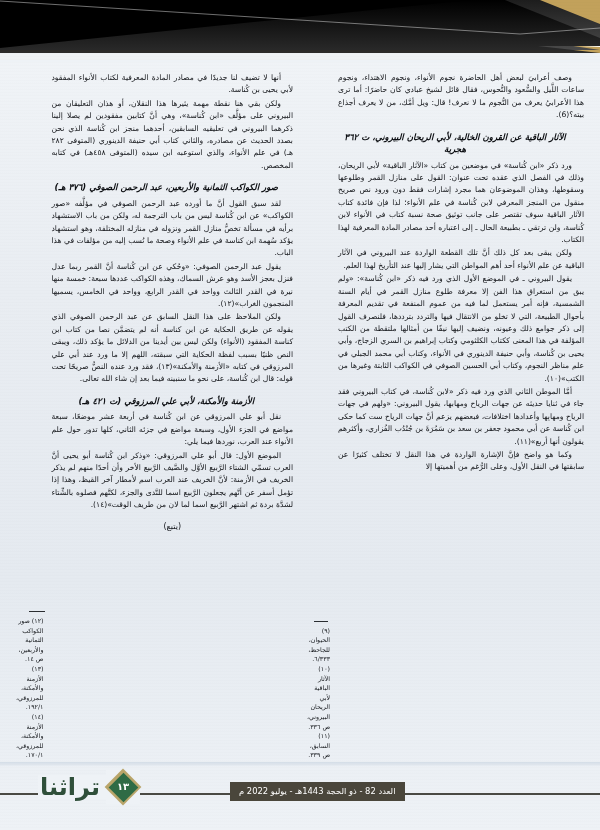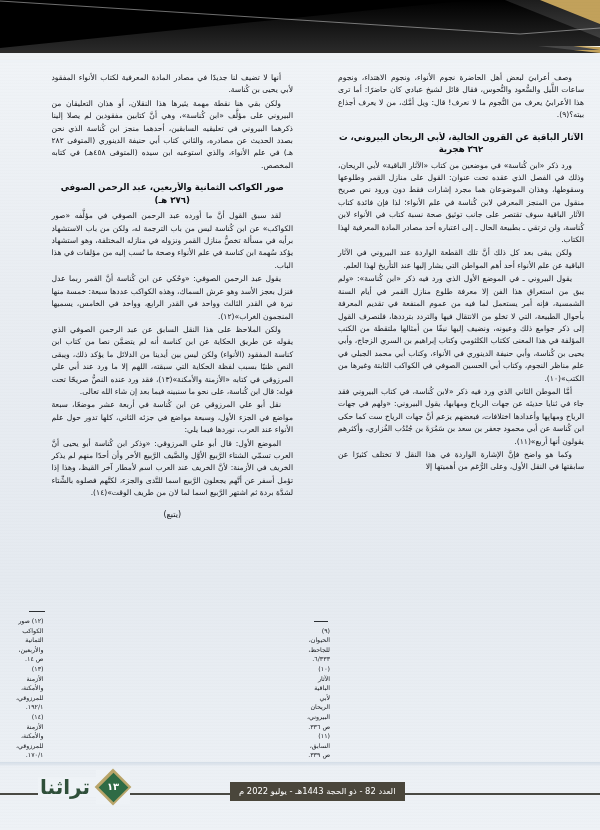--- a/index.html
+++ b/index.html
@@ -59,26 +59,27 @@
     font-size: 7.6px;
     line-height: 12.4px;
     text-align: justify;
     text-align-last: right;
     color: #121418;
     text-indent: 12px;
     letter-spacing: 0;
   }
 
   h2.section-head {
-    margin: 9px 0 4px 0;
+    margin: 9px 12px 4px 0;
     font-size: 8.6px;
     line-height: 12.5px;
     font-weight: bold;
     text-align: center;
     color: #0c0e12;
+    font-style: italic;
   }
 
   .follow {
     margin: 10px 0 15px 0;
     font-size: 8px;
     text-align: center;
     color: #14171c;
   }
 
   
@@ -129,21 +130,21 @@
     top: 10px;
     right: auto;
     left: 38px;
     display: flex;
     flex-direction: row-reverse;
     align-items: center;
     background: transparent;
     z-index: 3;
   }
   .logo-wordmark {
-    font-size: 20px;
+    font-size: 24px;
     font-weight: bold;
     color: #2f4f3a;
     letter-spacing: -1px;
     line-height: 1;
     padding: 0 6px 0 2px;
     background: #eef2f6;
     font-family: "DejaVu Sans", sans-serif;
   }
   .logo-diamond {
     position: relative;
@@ -231,21 +232,21 @@
       <rect x="0" y="53" width="600" height="9" fill="#eef2f6"></rect>
 
       <polyline points="0,1 520,34 600,28" fill="none" stroke="#ffffff" stroke-width="0.8" opacity="0.55"></polyline>
     </svg>
   </div>
 
   <div class="content">
 
     <div class="column col-right">
       <div class="col-body">
-        <p class="para">وصف أعرابيَ لبعض أهل الحاضرة نجوم الأنواء، ونجوم الاهتداء، ونجوم ساعات اللَّيل والسُّعود والنُّحوس، فقال قائل لشيخ عبادي كان حاضرًا: أما ترى هذا الأعرابيُ يعرف من النُّجوم ما لا نعرف! قال: ويل أمَّك، من لا يعرف أجذاع بيته؟(٩).</p>
+        <p class="para">وصف أعرابيَ لبعض أهل الحاضرة نجوم الأنواء، ونجوم الاهتداء، ونجوم ساعات اللَّيل والسُّعود والنُّحوس، فقال قائل لشيخ عبادي كان حاضرًا: أما ترى هذا الأعرابيُ يعرف من النُّجوم ما لا نعرف! قال: ويل أمَّك، من لا يعرف أجذاع بيته؟(6).</p>
 
         <h2 class="section-head">الآثار الباقية عن القرون الخالية، لأبي الريحان البيروني، ت ٣٦٢ هجرية</h2>
 
         <p class="para">ورد ذكر «ابن كُناسة» في موضعين من كتاب «الآثار الباقية» لأبي الريحان، وذلك في الفصل الذي عقده تحت عنوان: القول على منازل القمر وطلوعها وسقوطها، وهذان الموضوعان هما مجرد إشارات فقط دون ورود نص صريح منقول من المنجز المعرفي لابن كُناسة في علم الأنواء؛ لذا فإن فائدة كتاب الآثار الباقية سوف تقتصر على جانب توثيق صحة نسبة كتاب في الأنواء لابن كُناسة، ولن ترتقي ـ بطبيعة الحال ـ إلى اعتباره أحد مصادر المادة المعرفية لهذا الكتاب.</p>
         <p class="para">ولكن يبقى بعد كل ذلك أنَّ تلك القطعة الواردة عند البيروني في الآثار الباقية عن علم الأنواء أحد أهم المواطن التي يشار إليها عند التأريخ لهذا العلم.</p>
         <p class="para">يقول البيروني ـ في الموضع الأول الذي ورد فيه ذكر «ابن كُناسة»: «ولم يبق من استغراق هذا الفن إلا معرفة طلوع منازل القمر في أيام السنة الشمسية، فإنه أمر يستعمل لما فيه من عموم المنفعة في تقديم المعرفة بأحوال الطبيعة، التي لا تخلو من الانتقال فيها والتردد بترددها، فلنصرف القول إلى ذكر جوامع ذلك وعيونه، ونضيف إليها نيفًا من أمثالها ملتقطة من الكتب المؤلفة في هذا المعنى ككتاب الكلثومي وكتاب إبراهيم بن السري الزجاج، وأبي يحيى بن كُناسة، وأبي حنيفة الدينوري في الأنواء، وكتاب أبي محمد الجبلي في علم مناظر النجوم، وكتاب أبي الحسين الصوفي في الكواكب الثابتة وغيرها من الكتب»(١٠).</p>
         <p class="para">أمَّا الموطن الثاني الذي ورد فيه ذكر «لابن كُناسة، في كتاب البيروني فقد جاء في ثنايا حديثه عن جهات الرياح ومهابها، يقول البيروني: «ولهم في جهات الرياح ومهابِها وأعدادها اختلافات، فبعضهم يزعم أنَّ جهات الرياح ست كما حكى ابن كُناسة عن أبي محمود جعفر بن سعد بن سَمُرَةَ بن جُنْدُب الفُزاري، وأكثرهم يقولون أنها أربع»(١١).</p>
         <p class="para">وكما هو واضح فإنَّ الإشارة الواردة في هذا النقل لا تختلف كثيرًا عن سابقتها في النقل الأول، وعلى الرُّغم من أهميتها إلا</p>
       </div>
 
@@ -261,20 +262,21 @@
       <div class="col-body">
         <p class="para">أنها لا تضيف لنا جديدًا في مصادر المادة المعرفية لكتاب الأنواء المفقود لأبي يحيى بن كُناسة.</p>
         <p class="para">ولكن بقي هنا نقطة مهمة يثيرها هذا النقلان، أو هذان التعليقان من البيروني على مؤلَّف «ابن كُناسة»، وهي أنَّ كتابين مفقودين لم يصلا إلينا ذكرهما البيروني في تعليقيه السابقين، أحدهما منجز ابن كُناسة الذي نحن بصدد الحديث عن مصادره، والثاني كتاب أبي حنيفة الدينوري (المتوفى ٢٨٢ هـ) في علم الأنواء، والذي استوعبه ابن سيده (المتوفى ٤٥٨هـ) في كتابه المخصص.</p>
 
         <h2 class="section-head">صور الكواكب الثمانية والأربعين، عبد الرحمن الصوفي (٣٧٦ هـ)</h2>
 
         <p class="para">لقد سبق القول أنَّ ما أورده عبد الرحمن الصوفي في مؤلَّفه «صور الكواكب» عن ابن كُناسة ليس من باب الترجمة له، ولكن من باب الاستشهاد برأيه في مسألة تخصُّ منازل القمر ونزوله في منازله المختلفة، وهو استشهاد يؤكد سُهمة ابن كناسة في علم الأنواء وصحة ما نُسب إليه من مؤلفات في هذا الباب.</p>
         <p class="para">يقول عبد الرحمن الصوفي: «وحُكي عن ابن كُناسة أنَّ القمر ربما عدل فنزل بعجز الأسد وهو عرش السماك، وهذه الكواكب عددها سبعة: خمسة منها نيرة في القدر الثالث وواحد في القدر الرابع، وواحد في الخامس، يسميها المنجمون الغراب»(١٢).</p>
         <p class="para">ولكن الملاحظ على هذا النقل السابق عن عبد الرحمن الصوفي الذي يقوله عن طريق الحكاية عن ابن كناسة أنه لم يتضمَّن نصا من كتاب ابن كناسة المفقود (الأنواء) ولكن ليس بين أيدينا من الدلائل ما يؤكد ذلك، ويبقى النص ظنيًا بسبب لفظة الحكاية التي سبقته، اللهم إلا ما ورد عند أبي علي المرزوقي في كتابه «الأزمنة والأمكنة»(١٣)، فقد ورد عنده النصُّ صريحًا تحت قوله: قال ابن كُناسة، على نحو ما سنبينه فيما بعد إن شاء الله تعالى.</p>
 
+        <h2 class="section-head">الأزمنة والأمكنة، لأبي علي المرزوقي (ت ٤٢١ هـ)</h2>
 
         <p class="para">نقل أبو علي المرزوقي عن ابن كُناسة في أربعة عشر موضعًا، سبعة مواضع في الجزء الأول، وسبعة مواضع في جزئه الثاني، كلها تدور حول علم الأنواء عند العرب، نوردها فيما يلي:</p>
         <p class="para">الموضع الأول: قال أبو علي المرزوقي: «وذكر ابن كُناسة أبو يحيى أنَّ العرب تسمّي الشتاء الرَّبيع الأوَّل والصَّيف الرَّبيع الأخر وأن أحدًا منهم لم يذكر الخريف في الأزمنة: لأنَّ الخريف عند العرب اسم لأمطار آخر القيظ، وهذا إذا تؤمل أسفر عن أنَّهم يجعلون الرَّبيع اسما للنَّدى والجزء، لكنَّهم فصلوه بالشِّتاء لشدَّة بردة ثم اشتهر الرَّبيع اسما لما لان من طريف الوقت»(١٤).</p>
 
         <p class="follow">(يتبع)</p>
       </div>
 
       <div class="footnotes">
         <div class="fn-rule"></div>
         <p class="fn">(١٢) صور الكواكب الثمانية والأربعين، ص ١٤.</p>

